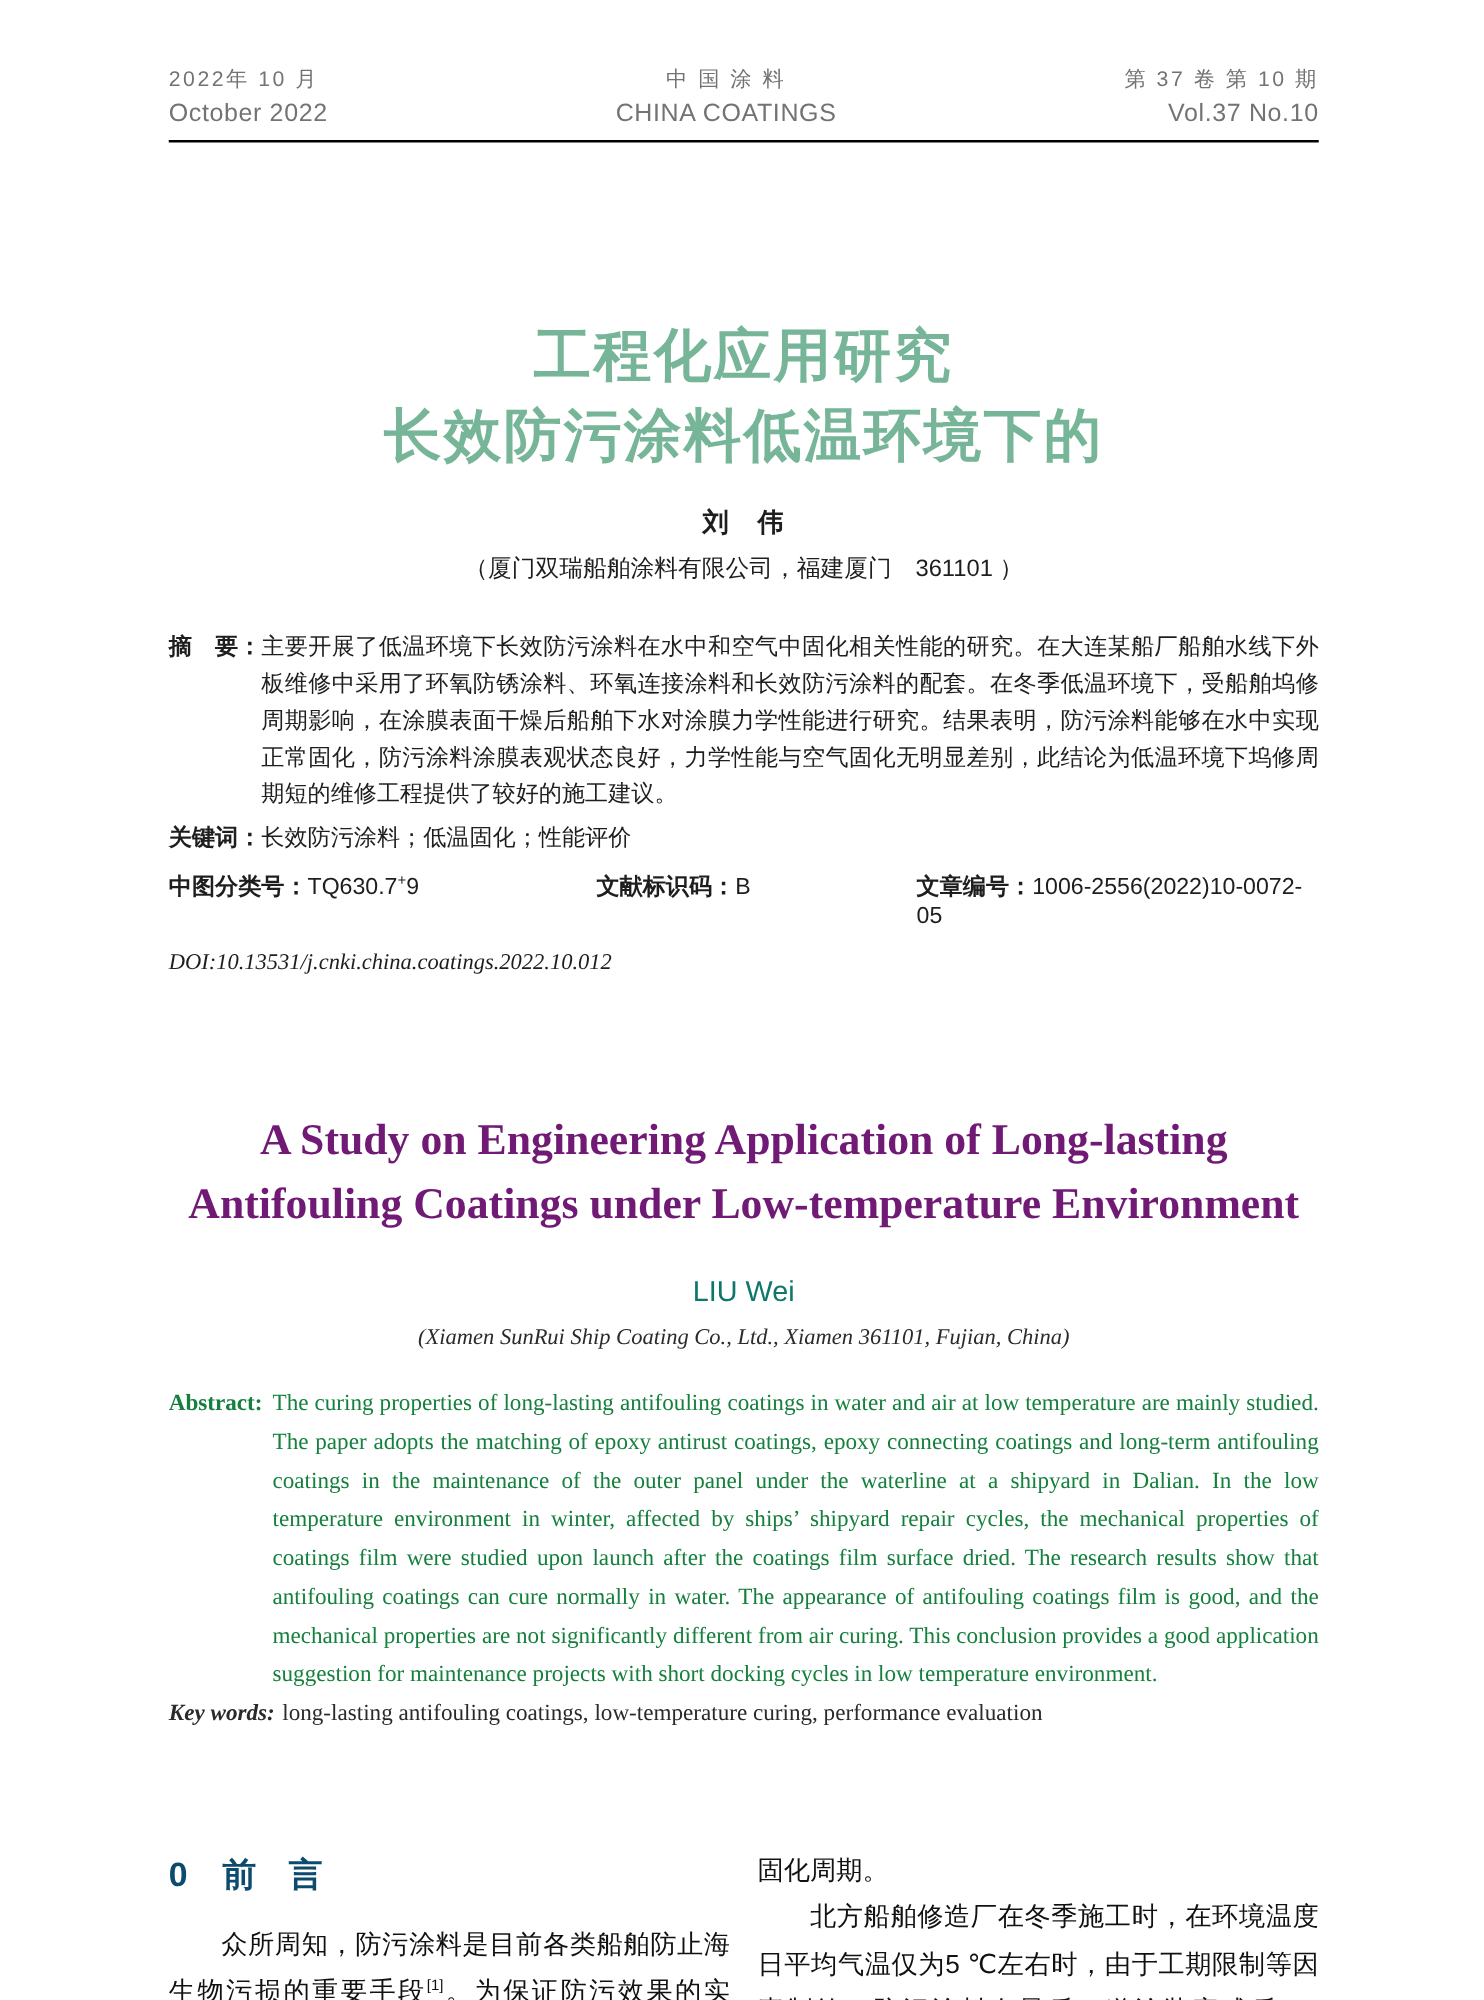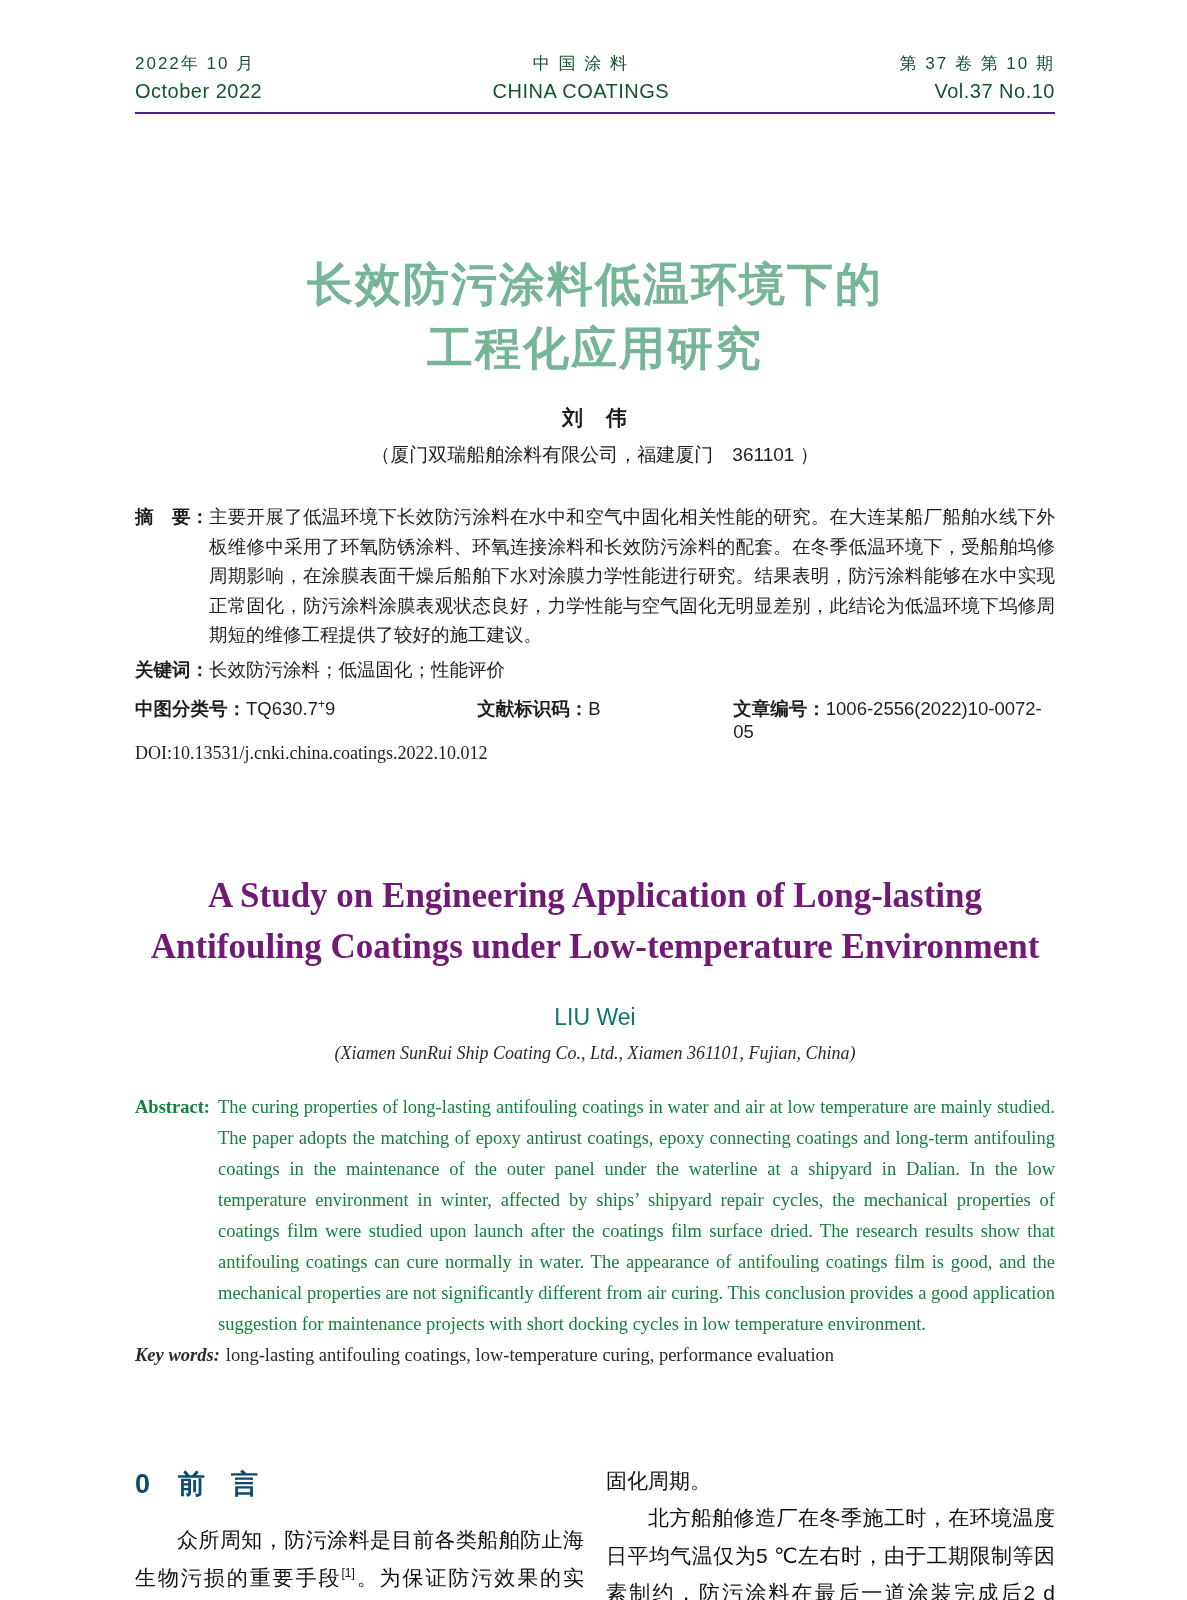--- a/index.html
+++ b/index.html
@@ -9,22 +9,22 @@
     font-family: "Liberation Sans", "DejaVu Sans", sans-serif;
     color: #1e1e1e;
     overflow: hidden;
     position: relative;
   }
   .page { padding: 52px 132px 0 135px; }
 
   
   .jheader {
     display: flex; justify-content: space-between; align-items: flex-end;
-    color: #14532d;
-    border-bottom: 2px solid #4c1d95;
+    color: #737373;
+    border-bottom: 2px solid #000000;
     padding-bottom: 9px;
   }
   .jheader .col { display: flex; flex-direction: column; gap: 5px; }
   .jheader .c-left { text-align: left; }
   .jheader .c-center { text-align: center; }
   .jheader .c-right { text-align: right; }
   .jh-cn { font-size: 17px; letter-spacing: 2px; }
   .jh-en { font-size: 20px; letter-spacing: 0.5px; }
 
   
@@ -44,21 +44,21 @@
   .abs-cn { display: flex; margin-top: 34px; font-size: 18.5px; line-height: 29.5px; }
   .abs-cn .lbl { font-weight: bold; white-space: nowrap; }
   .abs-cn .txt { flex: 1; text-align: justify; }
   .kw-cn { margin-top: 7px; font-size: 18.5px; }
   .kw-cn .lbl { font-weight: bold; }
   .clc-row { display: flex; margin-top: 14px; font-size: 18.5px; }
   .clc-row .item1 { width: 350px; }
   .clc-row .item2 { width: 262px; }
   .clc-row .lbl { font-weight: bold; }
   .clc-row sup { font-size: 12px; }
-  .doi-line { font-size: 18px; font-family: "Liberation Serif", "DejaVu Serif", serif; }
+  .doi-line { margin-top: 16px; font-size: 18px; font-family: "Liberation Serif", "DejaVu Serif", serif; font-style: italic; }
 
   
   .title-en {
     margin-top: 106px;
     text-align: center;
     color: #701a75;
     font-family: "Liberation Serif", "DejaVu Serif", serif;
     font-weight: bold;
     font-size: 35px;
     line-height: 51px;
@@ -103,22 +103,22 @@
       <span class="jh-cn">中 国 涂 料</span>
       <span class="jh-en">CHINA COATINGS</span>
     </div>
     <div class="col c-right">
       <span class="jh-cn">第 37 卷  第 10 期</span>
       <span class="jh-en">Vol.37  No.10</span>
     </div>
   </div>
 
   <div class="title-cn">
+    <div>工程化应用研究</div>
     <div>长效防污涂料低温环境下的</div>
-    <div>工程化应用研究</div>
   </div>
 
   <div class="author-cn">刘　伟</div>
   <div class="affil-cn">（厦门双瑞船舶涂料有限公司，福建厦门　361101 ）</div>
 
   <div class="abs-cn">
     <span class="lbl">摘　要：</span>
     <div class="txt">主要开展了低温环境下长效防污涂料在水中和空气中固化相关性能的研究。在大连某船厂船舶水线下外板维修中采用了环氧防锈涂料、环氧连接涂料和长效防污涂料的配套。在冬季低温环境下，受船舶坞修周期影响，在涂膜表面干燥后船舶下水对涂膜力学性能进行研究。结果表明，防污涂料能够在水中实现正常固化，防污涂料涂膜表观状态良好，力学性能与空气固化无明显差别，此结论为低温环境下坞修周期短的维修工程提供了较好的施工建议。</div>
   </div>
 

